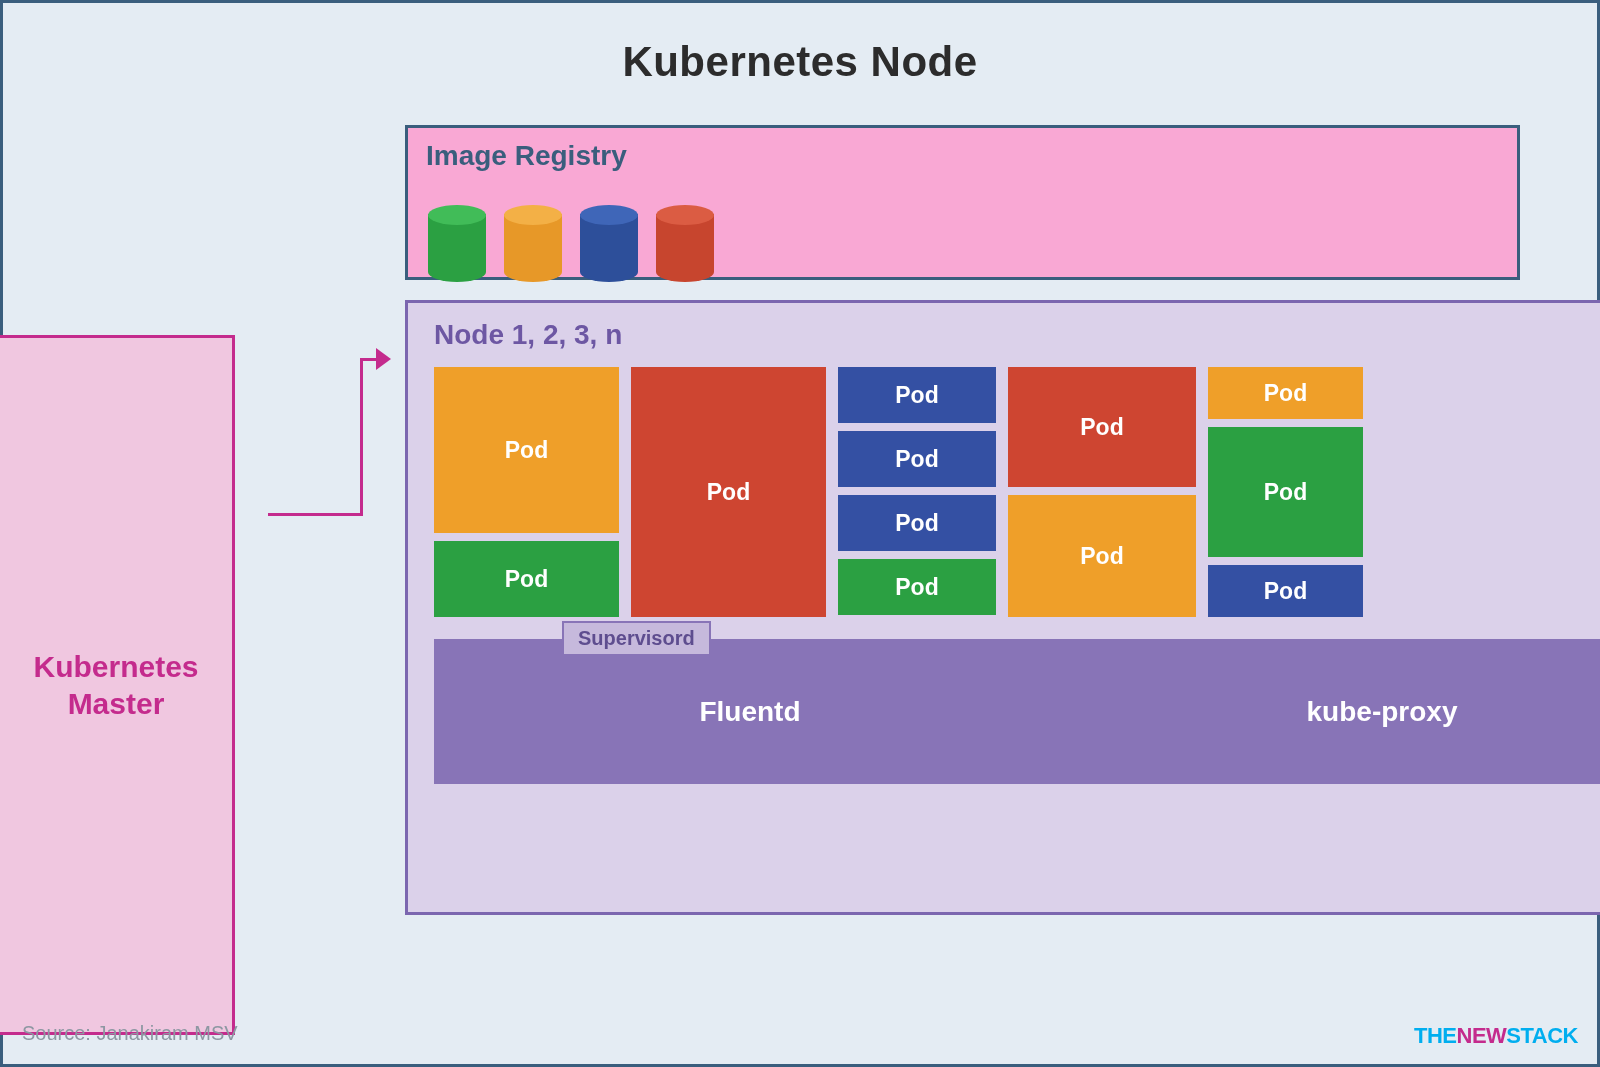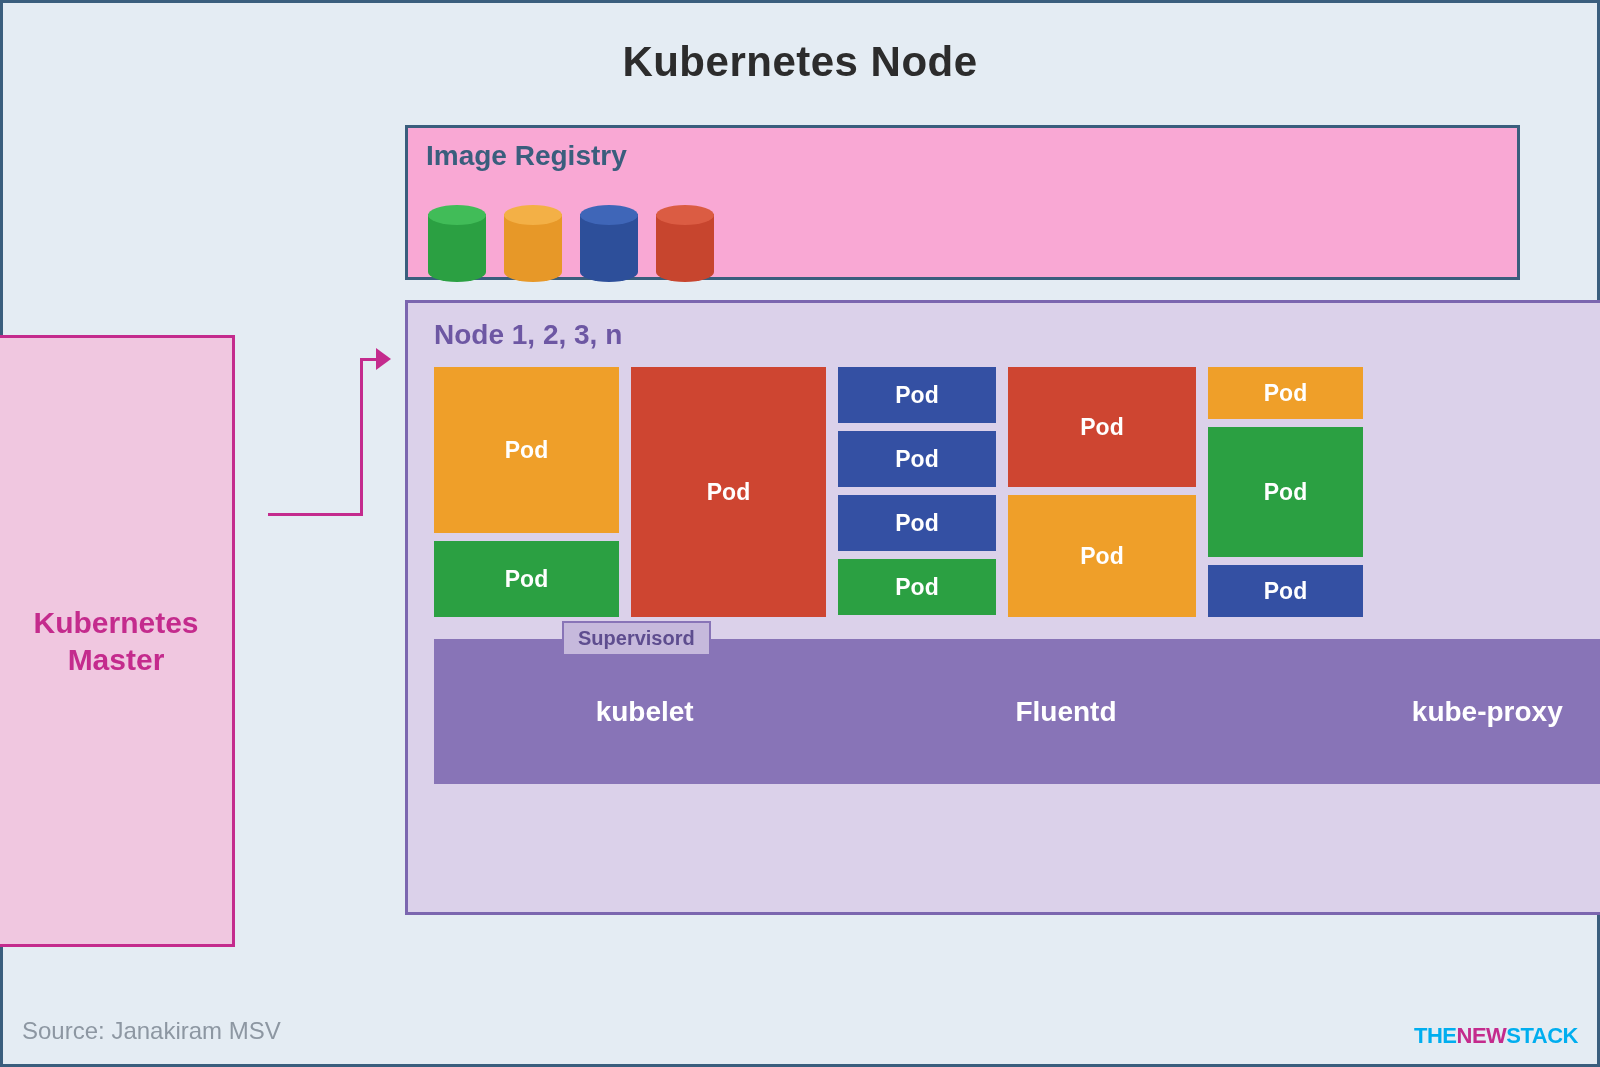--- a/index.html
+++ b/index.html
@@ -1,20 +1,20 @@
 <!DOCTYPE html>
 <html><head>
 <meta charset="utf-8">
 <style>
 * { margin:0; padding:0; box-sizing:border-box; }
 body { width:1600px; height:1067px; background:#e4ecf3; font-family:"Segoe UI", Arial, sans-serif; position:relative; overflow:hidden; }
 .outer-frame { position:absolute; top:0; left:0; width:1600px; height:1067px; border:3px solid #3a5e7d; }
 .title { position:absolute; top:38px; left:0; width:100%; text-align:center; font-size:42px; font-weight:700; color:#2c2c2c; font-family:"Arial Narrow", Arial, sans-serif; letter-spacing:0.5px; }
 
-.master-box { position:absolute; top:335px; left:0; width:235px; height:612px; background:#f0c7e0; border:3px solid #c42b8d; border-left:none; display:flex; align-items:center; justify-content:center; }
+.master-box { position:absolute; top:335px; left:0; width:235px; height:700px; background:#f0c7e0; border:3px solid #c42b8d; border-left:none; display:flex; align-items:center; justify-content:center; }
 .master-box .label { text-align:center; font-size:30px; font-weight:700; color:#c42b8d; line-height:1.25; }
 
 .arrow { position:absolute; top:340px; left:268px; width:125px; height:175px; pointer-events:none; }
 .arrow-line { position:absolute; left:0; top:173px; width:95px; height:3px; background:#c42b8d; }
 .arrow-vert { position:absolute; left:92px; top:18px; width:3px; height:158px; background:#c42b8d; border-bottom-left-radius:3px; }
 .arrow-horz2 { position:absolute; left:92px; top:18px; width:20px; height:3px; background:#c42b8d; }
 .arrow-head { position:absolute; left:108px; top:8px; width:0; height:0; border-top:11px solid transparent; border-bottom:11px solid transparent; border-left:15px solid #c42b8d; }
 
 .registry-box { position:absolute; top:125px; left:405px; width:1115px; height:155px; background:#f9a8d4; border:3px solid #3a5e7d; }
 .registry-title { font-size:28px; font-weight:700; color:#3a5e7d; padding:12px 0 0 18px; }
@@ -36,21 +36,21 @@
 .podcol { display:flex; flex-direction:column; gap:8px; }
 .col1 { width:185px; } .col2 { width:195px; } .col3 { width:158px; } .col5 { width:155px; }
 .pod { display:flex; align-items:center; justify-content:center; font-size:23px; font-weight:700; color:#fff; }
 .pc45 { display:flex; flex-direction:column; gap:8px; width:188px; }
 .bg-orange{background:#ef9f29;} .bg-green{background:#2ba042;} .bg-red{background:#ce4531;} .bg-blue{background:#3450a3;}
 
 .services-row { position:relative; margin-top:22px; height:145px; display:flex; gap:0; }
 .svc { flex:1; background:#8874b7; display:flex; align-items:center; justify-content:center; font-size:28px; font-weight:700; color:#fff; }
 .supervisord-tag { position:absolute; top:-18px; left:128px; background:#c6b9dc; border:2px solid #8874b7; padding:4px 14px; font-size:20px; font-weight:600; color:#5e4d8f; z-index:2; }
 
-.source { position:absolute; bottom:22px; left:22px; font-size:24px; color:#8d97a2; }
+.source { position:absolute; bottom:22px; left:22px; font-size:20px; color:#8d97a2; }
 .logo { position:absolute; bottom:18px; right:22px; font-size:22px; font-weight:800; letter-spacing:-0.5px; }
 .logo .t1 { color:#00aeef; } .logo .t2 { color:#c42b8d; } .logo .t3 { color:#00aeef; }
 </style>
 </head>
 <body>
 
 <div class="outer-frame"></div>
 
 <div class="title">Kubernetes Node</div>
 
@@ -114,21 +114,20 @@
     </div>
     <div class="podcol col5">
       <div class="pod bg-orange" style="height:52px">Pod</div>
       <div class="pod bg-green" style="height:130px">Pod</div>
       <div class="pod bg-blue" style="height:52px">Pod</div>
     </div>
   </div>
 
   <div class="services-row">
     <div class="supervisord-tag">Supervisord</div>
-    <div class="svc">kubelet</div>
     <div class="svc">Fluentd</div>
     <div class="svc">kube-proxy</div>
   </div>
 </div>
 
 <div class="source">Source: Janakiram MSV</div>
 <div class="logo">
   <span class="t1">THE</span><span class="t2">NEW</span><span class="t3">STACK</span>
 </div>
 

